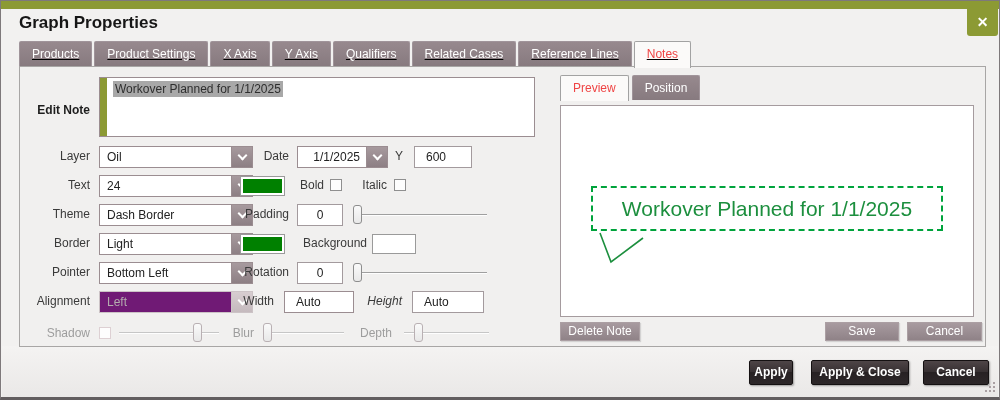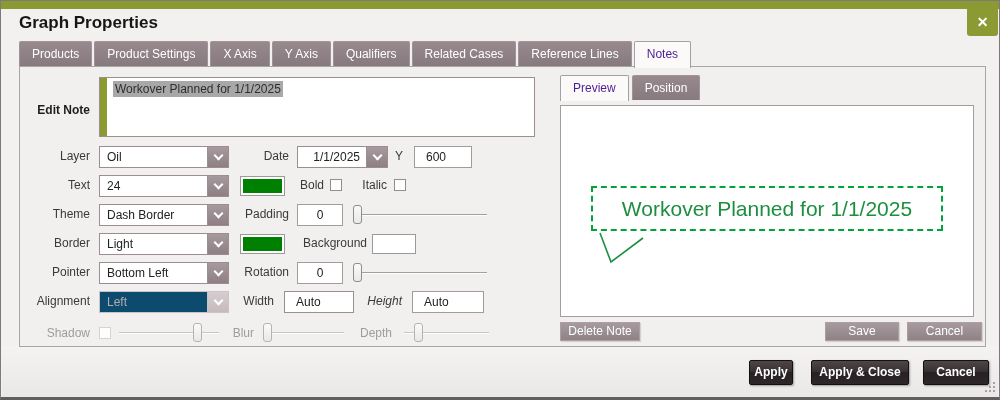--- a/index.html
+++ b/index.html
@@ -5,50 +5,50 @@
   * { margin:0; padding:0; box-sizing:border-box; }
   html,body { background:#c9c9c9; font-family:"Liberation Sans", sans-serif; }
   .dlg { position:relative; width:1000px; height:400px; background:#f2f1f0;
          border:1px solid #7e797b; border-bottom:3px solid #625d5f; overflow:hidden; }
   .topbar { position:absolute; top:0; left:0; right:0; height:8px; background:#8c9a34; }
   .close { position:absolute; top:8px; left:966px; width:31px; height:27px; background:#8c9a34;
            border:none; border-radius:0 0 3px 3px; color:#fff; cursor:pointer; }
   .close span { font-size:14px; font-weight:bold; line-height:27px; }
   .title { position:absolute; left:18px; top:12px; font-size:17px; font-weight:bold; color:#161616; }
 
-  .tabbar { position:absolute; left:18px; top:40px; display:flex; gap:2px; z-index:5; }
+  .tabbar { position:absolute; left:18px; top:40px; display:flex; gap:2px; z-index:5;text-decoration:underline; }
   .tab { height:25px; line-height:24px; padding:0 12px; font-size:12px; color:#fff;
          background:linear-gradient(#97898e,#877a7f); border:1px solid #a0949a; border-bottom:none;
          border-radius:2px 2px 0 0; cursor:pointer; white-space:nowrap; }
-  .tab.active { background:#fbfaf9; color:#4c1d95; border:1px solid #a2a2a2; border-bottom:none;
+  .tab.active { background:#fbfaf9; color:#ef4444; border:1px solid #a2a2a2; border-bottom:none;
                 height:27px; margin-bottom:-2px; }
 
   .panel { position:absolute; left:18px; top:65px; width:967px; height:281px;
            border:1px solid #a8a6a5; background:#f1f0ef; z-index:1; }
 
   .lbl { position:absolute; font-size:12px; color:#3a3a3a; text-align:right; white-space:nowrap; }
   .lbl.b { font-weight:bold; color:#1d1d1d; }
   .lbl.dis { color:#9d9d9d; }
 
   .notebox { position:absolute; left:79px; top:10px; width:436px; height:60px; background:#fff;
              border:1px solid #9b8d91; cursor:text; }
   .notebox .accent { position:absolute; left:0; top:0; bottom:0; width:7px; background:#8c9a34; }
   .notebox .txt { position:absolute; left:13px; top:4px; font-size:12px; color:#2e2e2e; }
   .notebox .txt .sel { background:#a8a8a8; padding:1px 2px; }
 
-  .dd { position:absolute; width:130px; height:22px; background:#fff; border:1px solid #9b8d91; cursor:pointer; }
+  .dd { position:absolute; width:154px; height:22px; background:#fff; border:1px solid #9b8d91; cursor:pointer; }
   .dd .val { display:block; line-height:20px; padding-left:7px; font-size:12px; color:#222;
              overflow:hidden; white-space:nowrap; }
   .dd .btn { position:absolute; right:0; top:0; bottom:0; width:21px;
              background:linear-gradient(#a79a9e,#8d7f84); border-left:1px solid #9b8d91; cursor:pointer; }
   .chev { display:block; width:7px; height:7px; border-right:2px solid #fff; border-bottom:2px solid #fff;
           transform:rotate(45deg); margin:5px auto 0; }
   .dd.small { width:91px; }
   .dd.small .val { text-align:right; padding-right:27px; }
-  .dd.dis { background:#0c4a6e; border-color:#ccc3c6; cursor:default; }
+  .dd.dis { background:#701a75; border-color:#ccc3c6; cursor:default; }
   .dd.dis .val { color:#b3abae; }
   .dd.dis .btn { background:linear-gradient(#d7cdd0,#c5babe); border-left-color:#ccc3c6; }
 
   .inp { position:absolute; height:22px; background:#fff; border:1px solid #a39a9d;
          font-size:12px; color:#222; line-height:20px; }
   .inp.center { text-align:center; }
   .inp.padL { padding-left:11px; }
 
   .swatch { position:absolute; width:45px; height:20px; border:1px solid #9a9a9a;
             box-shadow:inset 0 0 0 2px #fff; cursor:pointer; }

